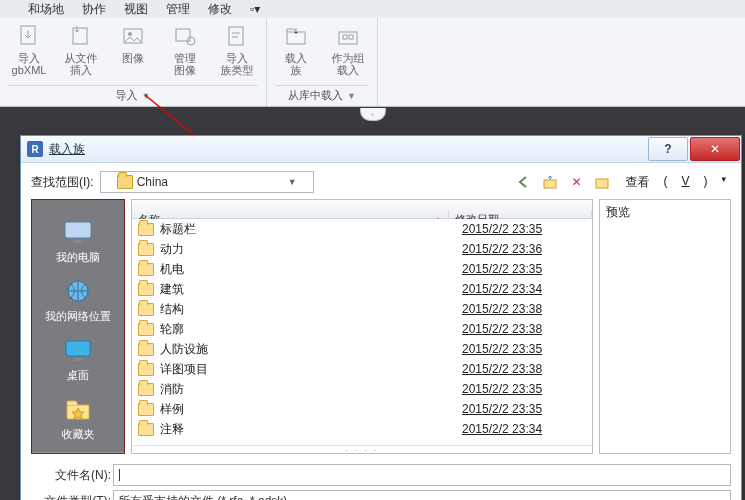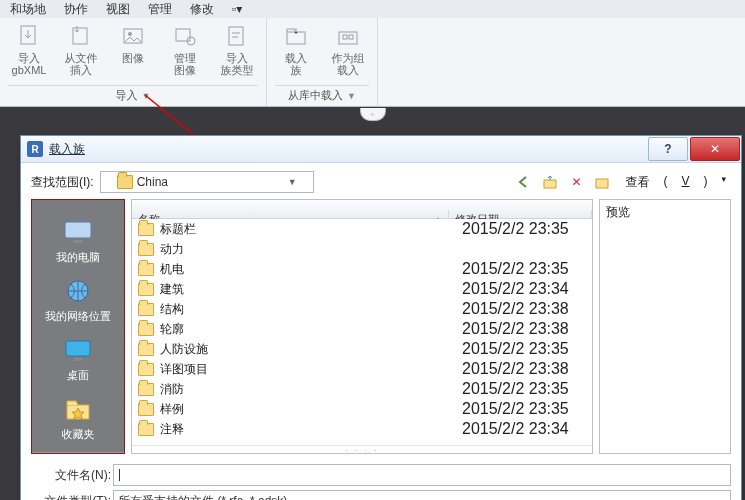--- a/index.html
+++ b/index.html
@@ -1,19 +1,19 @@
 <!DOCTYPE html>
 <html><head>
 <meta charset="utf-8">
 <style>
   html, body { margin:0; padding:0; font-family: "Microsoft YaHei", Arial, sans-serif; font-size:12px; color:#333; }
   .stage { position:relative; width:745px; height:500px; background:#3a3a3e; overflow:hidden; }
 
   
-  .menubar { position:absolute; left:0; top:0; right:0; height:18px; background:#e8ebef; border-bottom:6px solid #4d7c0f; display:flex; align-items:center; padding:0 4px; gap:6px; }
+  .menubar { position:absolute; left:0; top:0; right:0; height:18px; background:#e8ebef; border-bottom:6px solid #4d7c0f; display:flex; align-items:center; padding:0 22px; gap:6px; }
   .menubar span { padding:1px 6px; color:#333; }
 
   
   .ribbon { position:absolute; left:0; top:18px; right:0; height:88px; background:#f3f5f8; border-bottom:1px solid #b7bdc3; display:flex; }
   .ribbon-group { display:flex; flex-direction:column; align-items:center; border-right:1px solid #d6d9dd; padding:2px 8px 0 8px; }
   .ribbon-row { display:flex; gap:10px; padding-top:2px; }
   .ribbon-btn { display:flex; flex-direction:column; align-items:center; justify-content:flex-start; width:42px; gap:2px; color:#777; }
   .ribbon-btn .ico { width:28px; height:28px; display:flex; align-items:center; justify-content:center; }
   .ribbon-btn .lbl { line-height:12px; text-align:center; white-space:pre-line; font-size:11px; color:#666; }
   .ribbon-group .grp-title { margin-top:auto; width:100%; text-align:center; font-size:11px; color:#555; border-top:1px solid #d6d9dd; padding:2px 0 3px 0; display:flex; align-items:center; justify-content:center; gap:4px; }
@@ -57,21 +57,21 @@
   .columns { height:18px; background:linear-gradient(#fcfdff,#ebeef2); border-bottom:1px solid #cfd3d7; display:flex; align-items:center; font-size:11px; color:#333; }
   .columns .ch { padding:0 6px; height:100%; display:flex; align-items:center; border-right:1px solid #d8dbdf;margin-top:20px; }
   .ch.name { flex:1 1 auto; display:flex; align-items:center; gap:6px; }
   .ch.name .sortm { font-size:8px; color:#888; }
   .ch.date { width:130px; }
   .filelist { flex:1; overflow:auto; background:#fff; }
   .frow { display:flex; align-items:center; height:20px; padding-left:6px; }
   .frow .fico2 { width:14px; height:11px; background:#ffe196; border:1px solid #d6a936; border-radius:1px; position:relative; margin-right:6px; }
   .frow .fico2:before { content:""; position:absolute; left:0; top:-4px; width:7px; height:4px; background:#ffe196; border:1px solid #d6a936; border-bottom:none; border-radius:2px 2px 0 0; }
   .frow .fn { flex:1; font-size:12px; color:#222; }
-  .frow .fd { width:130px; font-size:16px; color:#222; }
+  .frow .fd { width:130px; font-size:12px; color:#222;text-decoration:underline; }
 
   .gripper { height:7px; display:flex; align-items:center; justify-content:center; color:#aaa; letter-spacing:2px; font-size:9px; border-top:1px solid #e2e4e7; }
 
   .preview { width:130px; border:1px solid #bcc0c4; background:#fff; display:flex; flex-direction:column; }
   .preview .pv-title { padding:4px 6px; font-size:12px; color:#222; }
 
   .bottom { display:flex; flex-direction:column; gap:4px; padding-top:4px; }
   .brow { display:flex; align-items:center; gap:2px; }
   .brow .blbl { width:80px; text-align:right; }
   .tinput { flex:1; height:20px; border:1px solid #b5b9bd; background:#fff; display:flex; align-items:center; padding:0 4px; }
@@ -300,20 +300,21 @@
           </div>
           <div class="filelist" id="filelist">
               <div class="frow">
                 <span class="fico2"></span>
                 <span class="fn">标题栏</span>
                 <span class="fd">2015/2/2 23:35</span>
               </div>
               <div class="frow">
                 <span class="fico2"></span>
                 <span class="fn">动力</span>
+                <span class="fd">2015/2/2 23:36</span>
               </div>
               <div class="frow">
                 <span class="fico2"></span>
                 <span class="fn">机电</span>
                 <span class="fd">2015/2/2 23:35</span>
               </div>
               <div class="frow">
                 <span class="fico2"></span>
                 <span class="fn">建筑</span>
                 <span class="fd">2015/2/2 23:34</span>

